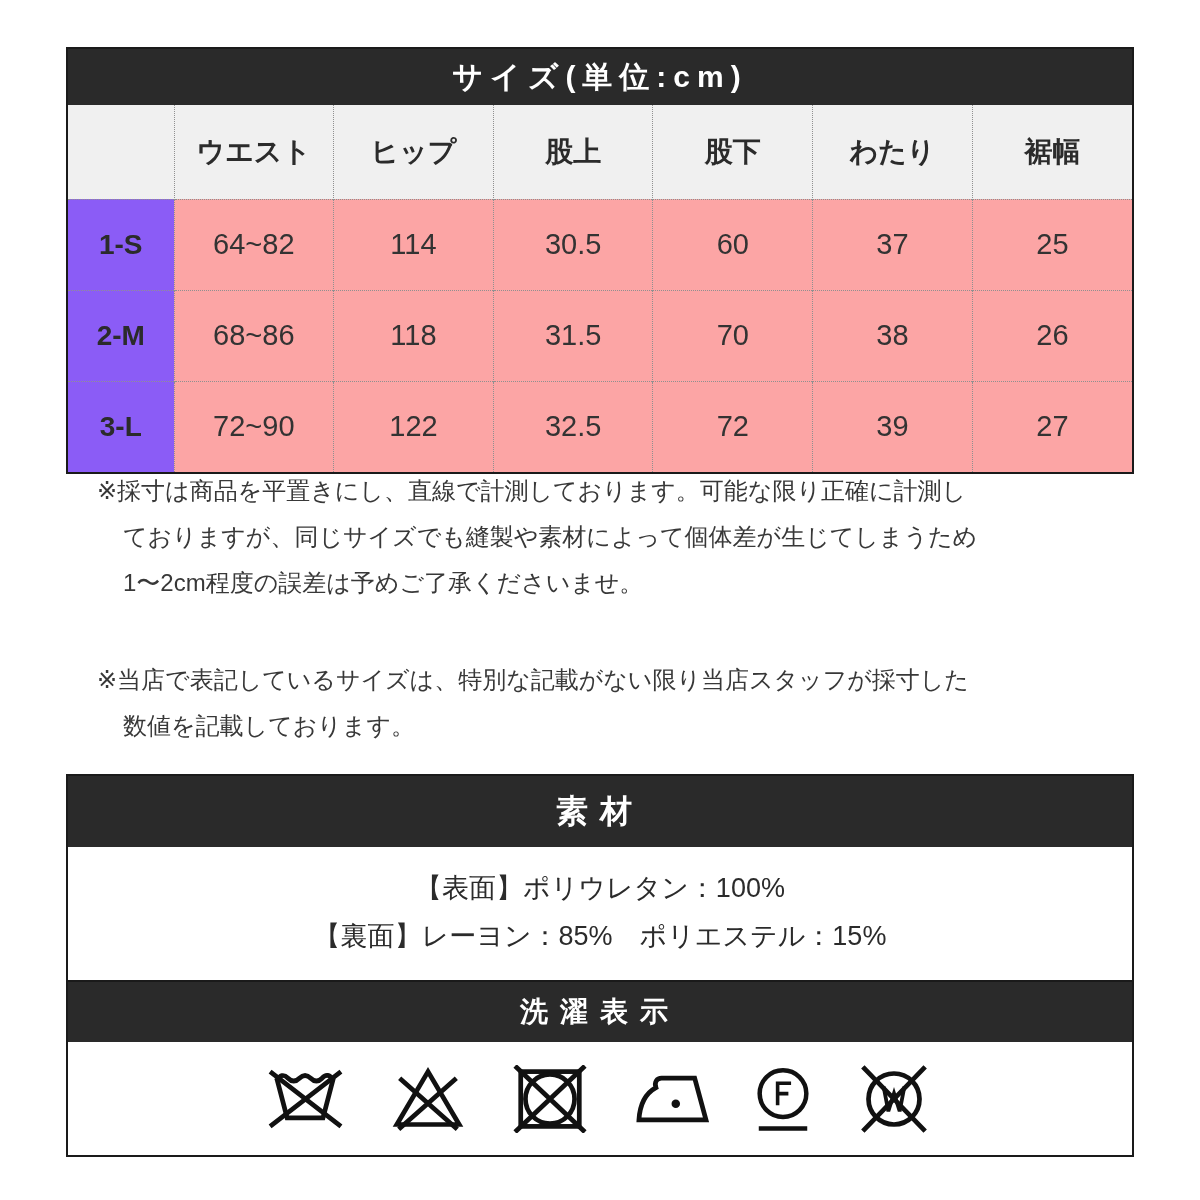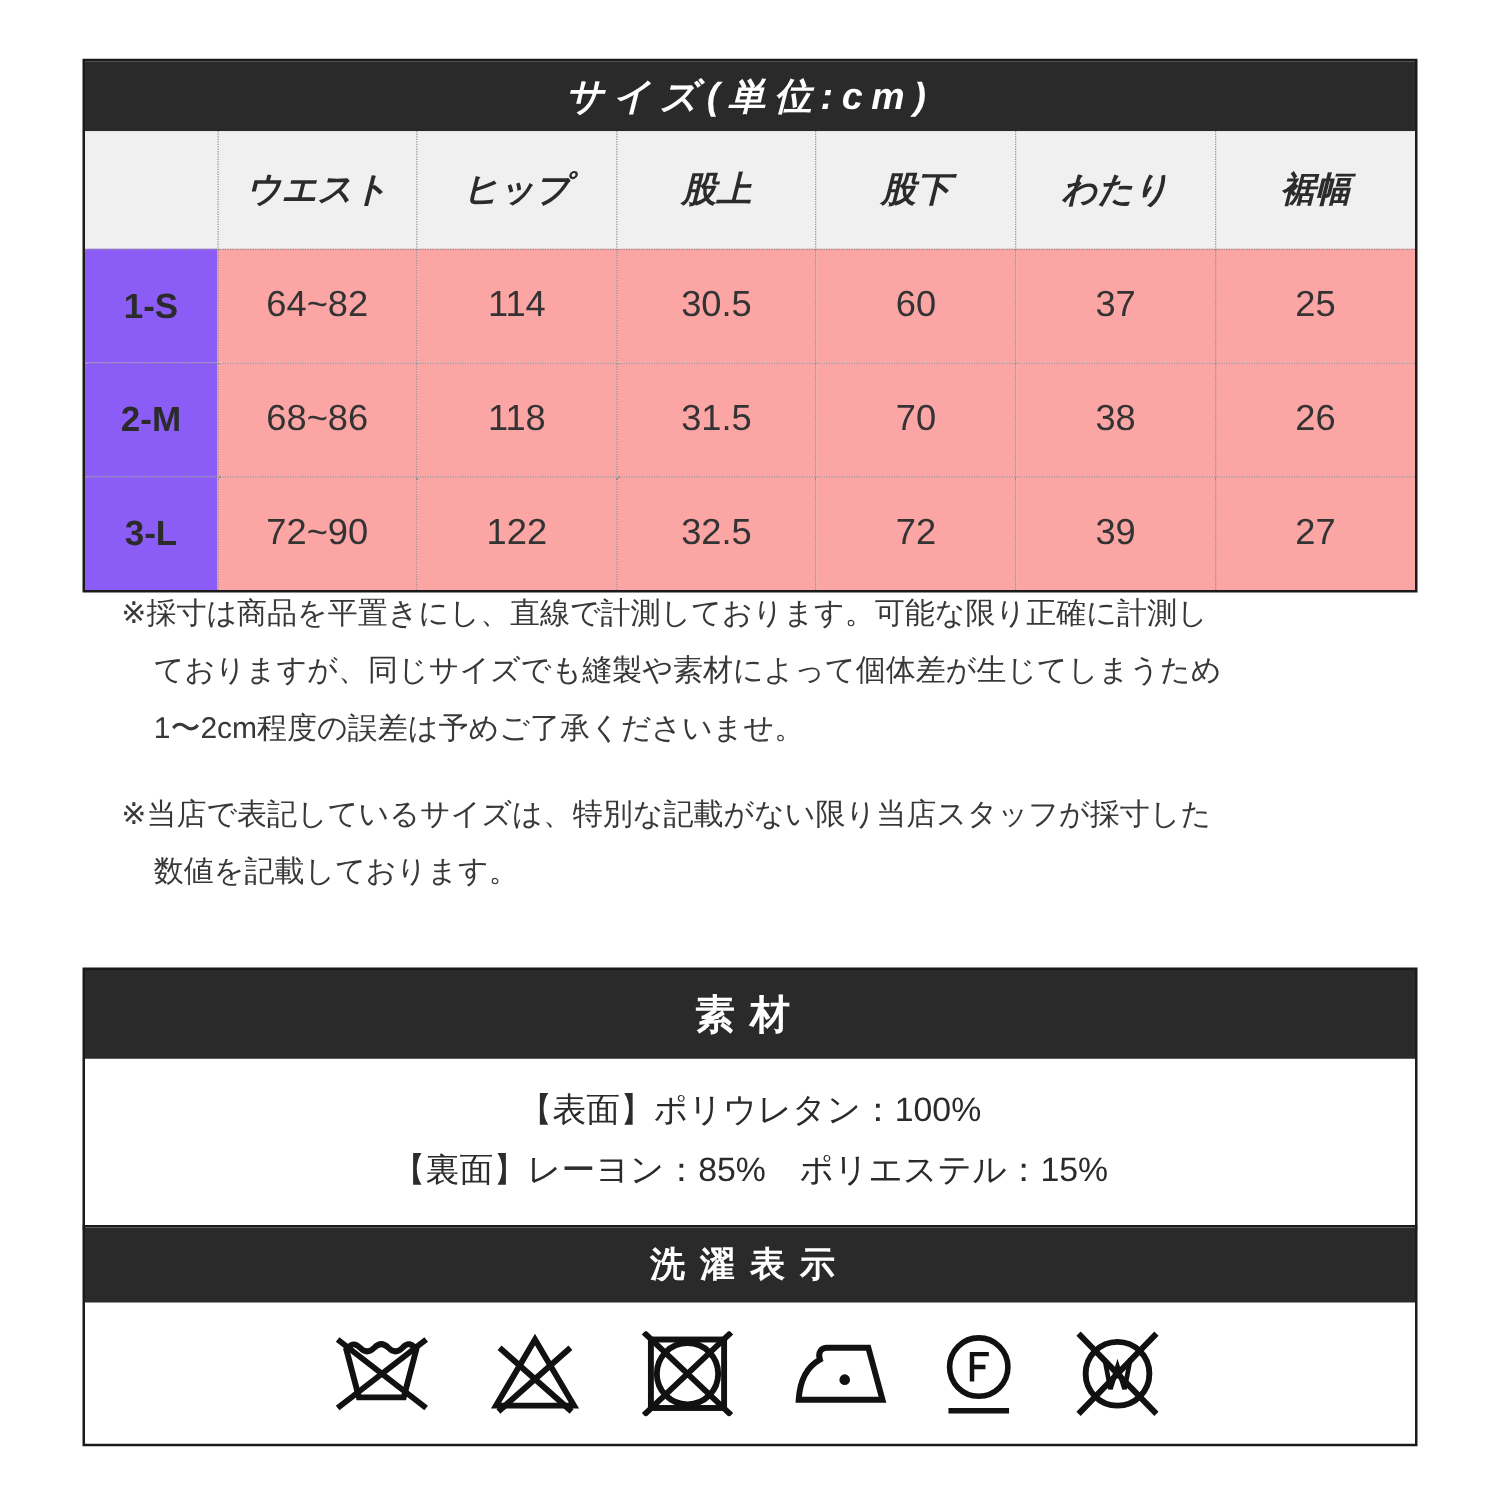--- a/index.html
+++ b/index.html
@@ -28,39 +28,37 @@
     justify-content: center;
     font-weight: bold;
   }
 
   
   .size-box { top: 47px; }
   .size-box .bar {
     height: 56px;
     font-size: 30px;
     letter-spacing: 7px;
-    font-style: italic;
   }
   table.size-table {
     width: 100%;
     border-collapse: collapse;
     table-layout: fixed;
   }
   table.size-table col.label-col { width: 106px; }
   table.size-table th, table.size-table td {
     text-align: center;
     vertical-align: middle;
   }
   table.size-table thead th {
     height: 94px;
     background: #f0f0f0;
     font-size: 28px;
     font-weight: bold;
     color: #2b2b2b;
-    font-style: italic;
   }
   table.size-table tbody tr { height: 91px; }
   table.size-table tbody th {
     background: #8b5cf6;
     font-size: 28px;
     font-weight: bold;
     color: #2b2b2b;
   }
   table.size-table tbody td {
     background: #fca5a5;
@@ -78,21 +76,21 @@
   
   .note {
     position: absolute;
     left: 97px;
     width: 1045px;
     font-size: 24px;
     line-height: 46px;
     color: #383838;
   }
   .note-1 { top: 468px; }
-  .note-2 { top: 629px; }
+  .note-2 { top: 657px; }
   .note .cont { padding-left: 26px; }
 
   
   .material-box { top: 774px; }
   .material-box .bar {
     height: 71px;
     font-size: 32px;
     letter-spacing: 12px;
   }
   .material-box .content {

